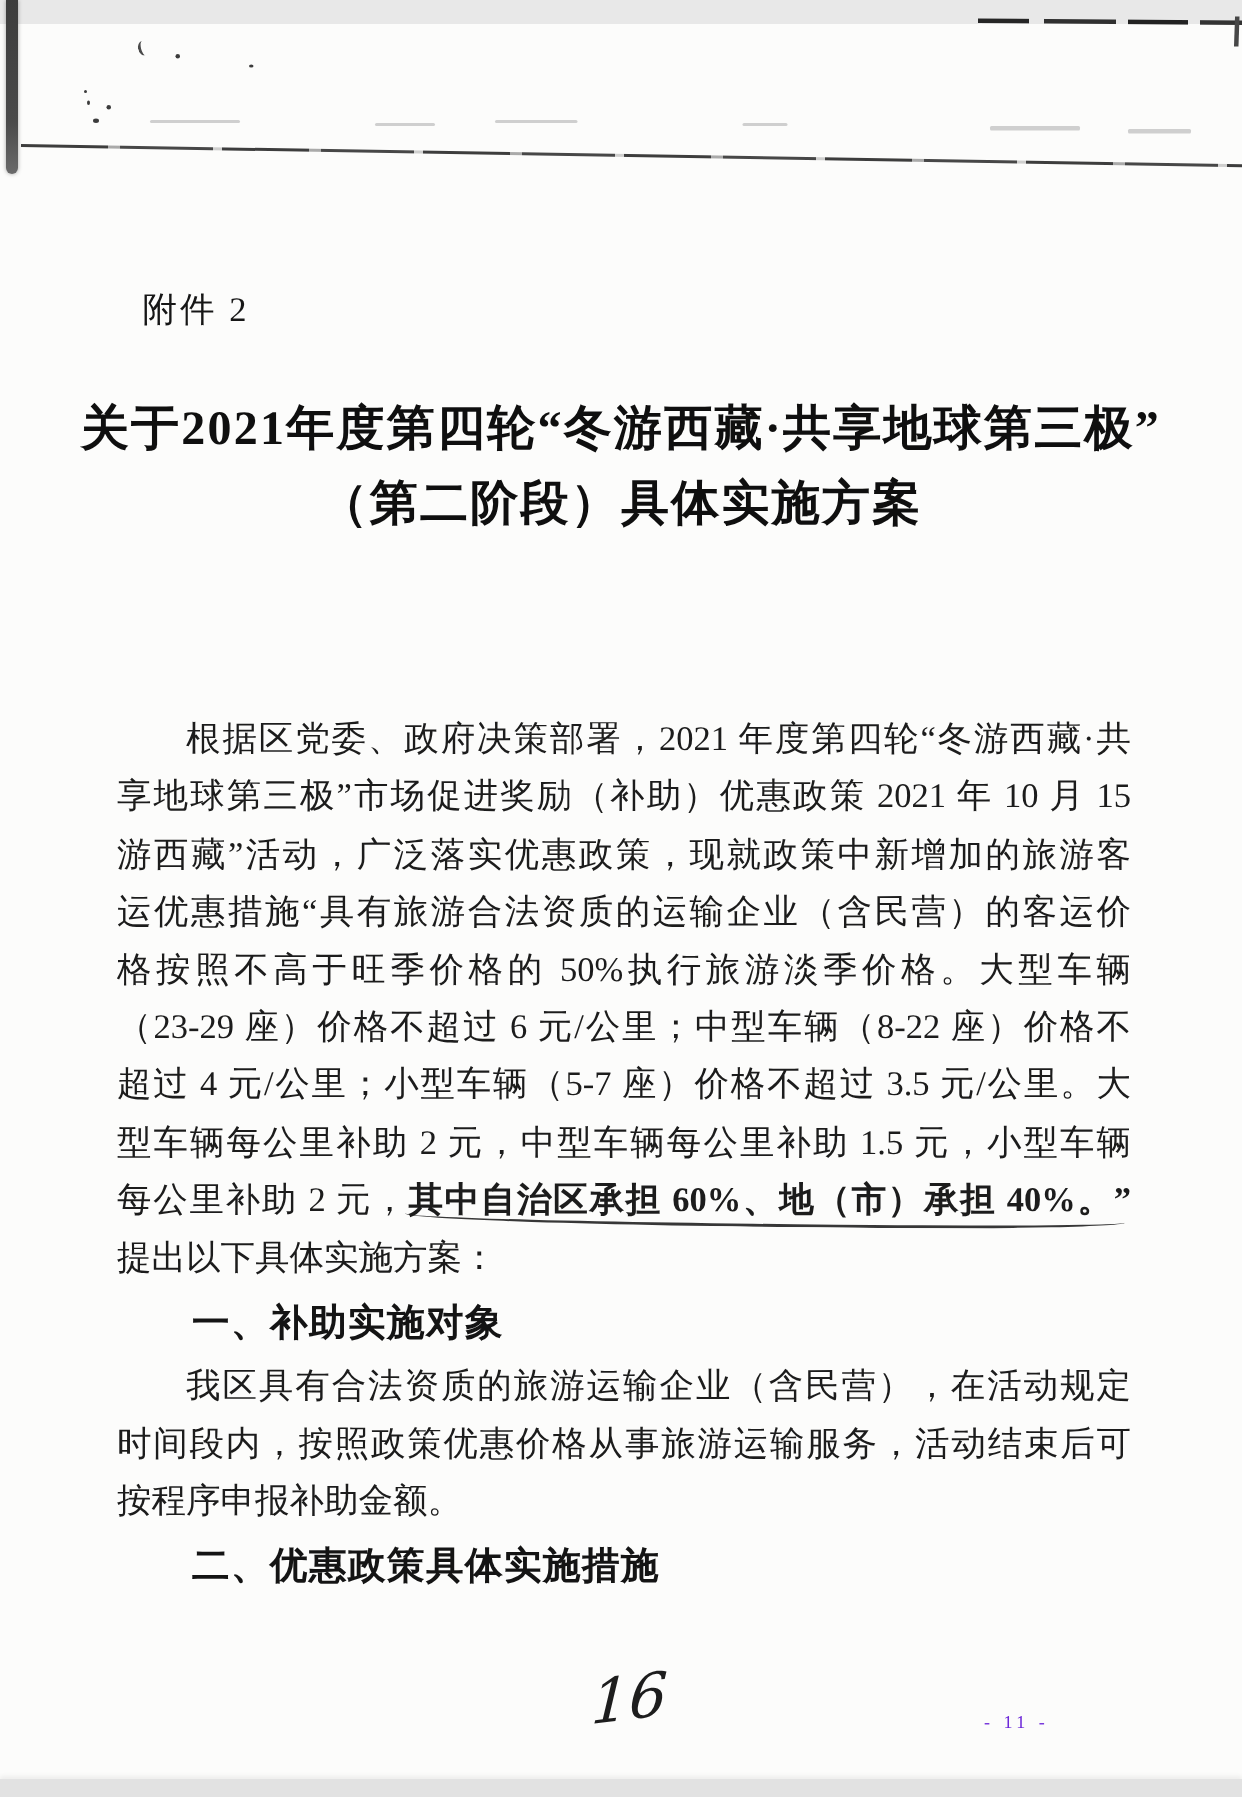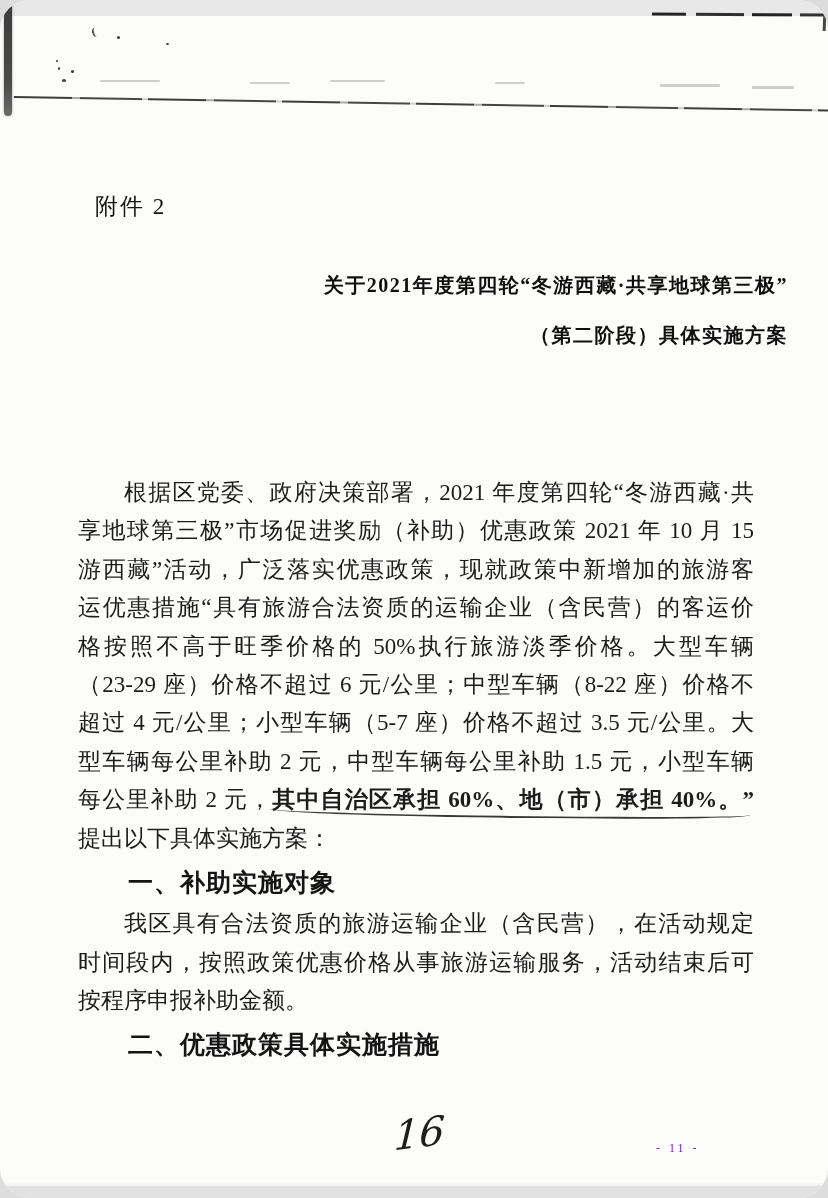--- a/index.html
+++ b/index.html
@@ -1,21 +1,20 @@
 <!DOCTYPE html>
 <html><head>
 <meta charset="utf-8">
 <style>
   html,body{margin:0;padding:0;background:#ddd;}
   #canvas{
     position:relative;width:828px;height:1198px;margin:0 auto;
     background:#fcfcfb;overflow:hidden;
     font-family:"Liberation Serif","DejaVu Serif",serif;
     color:#1f1f1f;
-    border-radius:30px;
   }
   
   .band-top{position:absolute;left:0;top:0;width:828px;height:16px;background:#e8e8e8;}
   .band-bottom{position:absolute;left:0;top:1186px;width:828px;height:12px;background:#e2e2e2;box-shadow:0 -2px 3px rgba(0,0,0,0.06);}
   
   .scan-bar{position:absolute;left:4px;top:0;width:8px;height:116px;
     background:linear-gradient(180deg,#3c3c3c,#4a4a4a 70%,#6a6a6a);
     border-radius:0 0 4px 4px;box-shadow:0 0 3px rgba(0,0,0,.35);}
   
   .fold-line{position:absolute;left:14px;top:96px;width:816px;height:2px;
@@ -28,22 +27,22 @@
   .edge-tick{position:absolute;left:823px;top:11px;width:3px;height:20px;background:#474747;transform:rotate(2deg);}
   
   .speck{position:absolute;background:#3c3c3c;border-radius:50%;}
   .speck.curve{background:transparent;border-left:2px solid #4a4a4a;border-radius:60% 0 0 60%;transform:rotate(-14deg);}
   .faint{position:absolute;height:2px;background:#cfcfcf;border-radius:1px;}
 
   
   .attach{position:absolute;left:95px;top:191px;font-size:23px;letter-spacing:2px;color:#161616;}
 
   
-  .title{position:absolute;left:40px;top:260px;width:748px;text-align:right;
-    font-weight:bold;color:#0f0f0f;font-size:20px;letter-spacing:1.5px;}
+  .title{position:absolute;left:40px;top:260px;width:748px;text-align:center;
+    font-weight:bold;color:#0f0f0f;font-size:32px;letter-spacing:1.5px;}
   .title .tline{height:50px;line-height:50px;}
 
   
   .bodycol{position:absolute;left:78px;top:474px;width:676px;font-size:23px;color:#1c1c1c;}
   .bl{height:38.4px;line-height:38.4px;text-align:justify;text-align-last:justify;white-space:nowrap;}
   .bl.last{text-align-last:left;white-space:normal;}
   .bl.tindent{text-indent:2em;}
   .heading{height:38.4px;line-height:38.4px;text-indent:2em;font-weight:bold;
     font-family:"Liberation Sans","DejaVu Sans",sans-serif;font-size:25px;color:#141414;margin-top:5px;margin-bottom:4px;letter-spacing:1px;}
   .em-underline{font-weight:bold;position:relative;}

